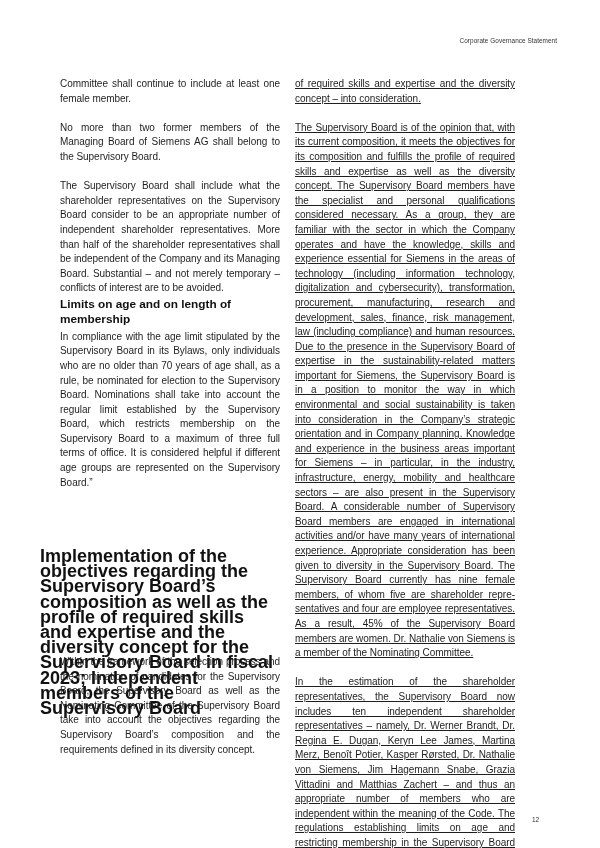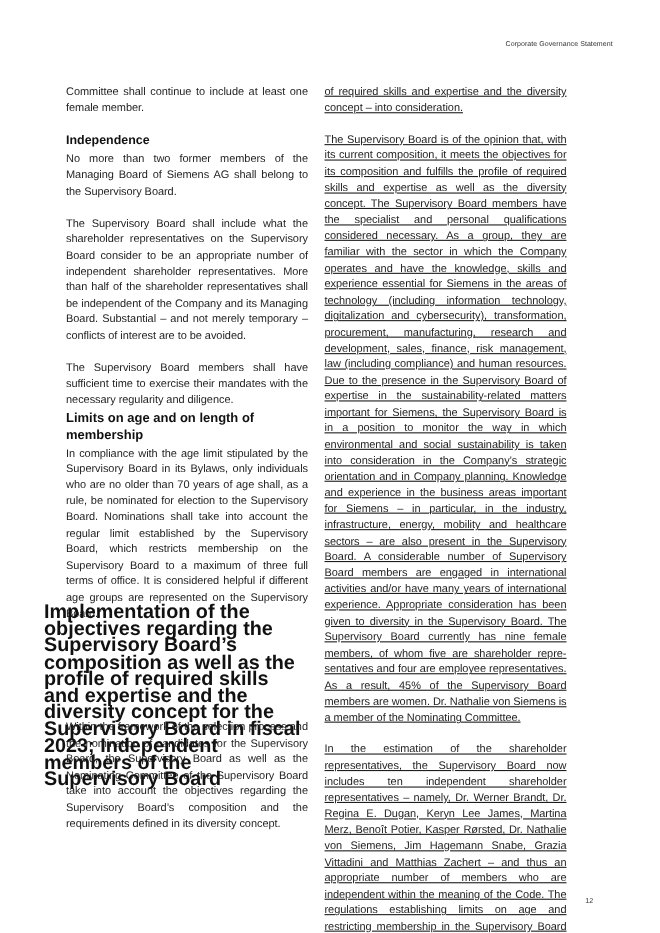--- a/index.html
+++ b/index.html
@@ -19,24 +19,22 @@
   .page-number { position: absolute; top: 816px; left: 532px; font-size: 6.5px; color: #333; }
 </style>
 </head>
 <body>
 
 <div class="running-header">Corporate Governance Statement</div>
 
 <div class="col col-left">
   <p>Committee shall continue to include at least one female member.</p>
 
-  <h2 class="h-small">Independence</h2>
   <p>No more than two former members of the Managing Board of Siemens AG shall belong to the Supervisory Board.</p>
   <p>The Supervisory Board shall include what the share­holder representatives on the Supervisory Board con­sider to be an appropriate number of independent shareholder representatives. More than half of the shareholder representatives shall be independent of the Company and its Managing Board. Substantial – and not merely temporary – conflicts of interest are to be avoided.</p>
-  <p>The Supervisory Board members shall have sufficient time to exercise their mandates with the necessary regularity and diligence.</p>
 
   <h2 class="h-mid">Limits on age and on length of membership</h2>
   <p>In compliance with the age limit stipulated by the Super­visory Board in its Bylaws, only individuals who are no older than 70 years of age shall, as a rule, be nominated for election to the Supervisory Board. Nominations shall take into account the regular limit established by the Supervisory Board, which restricts membership on the Supervisory Board to a maximum of three full terms of office. It is considered helpful if different age groups are represented on the Supervisory Board.”</p>
 </div>
 
 <h2 class="h-big">Implementation of the objectives regarding the Supervisory Board’s composition as well as the profile of required skills and expertise and the diversity concept for the Supervisory Board in fiscal 2023; Independent members of the Supervisory Board</h2>
 
 <div class="left-bottom">
   <p>Within the framework of the selection process and the nomination of candidates for the Supervisory Board, the Supervisory Board as well as the Nominating Com­mittee of the Supervisory Board take into account the objectives regarding the Supervisory Board’s composition and the requirements defined in its diversity concept.</p>
 </div>

